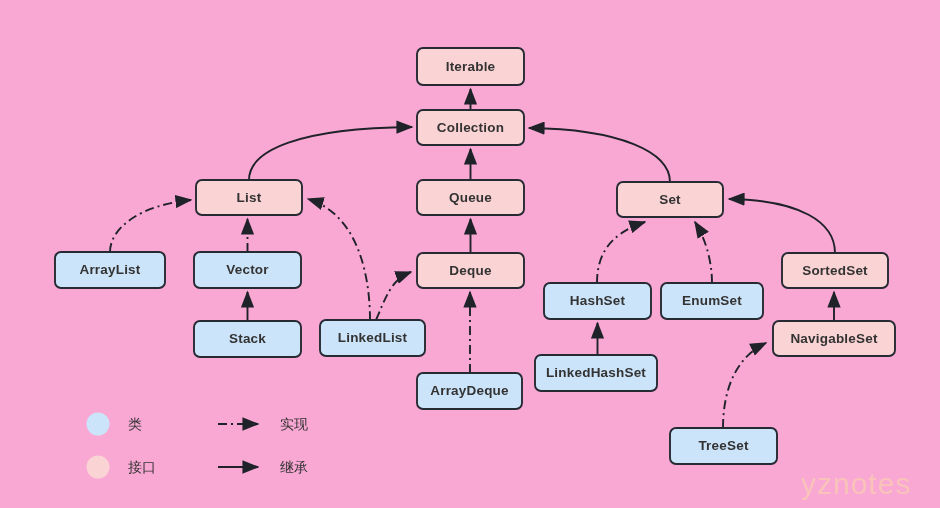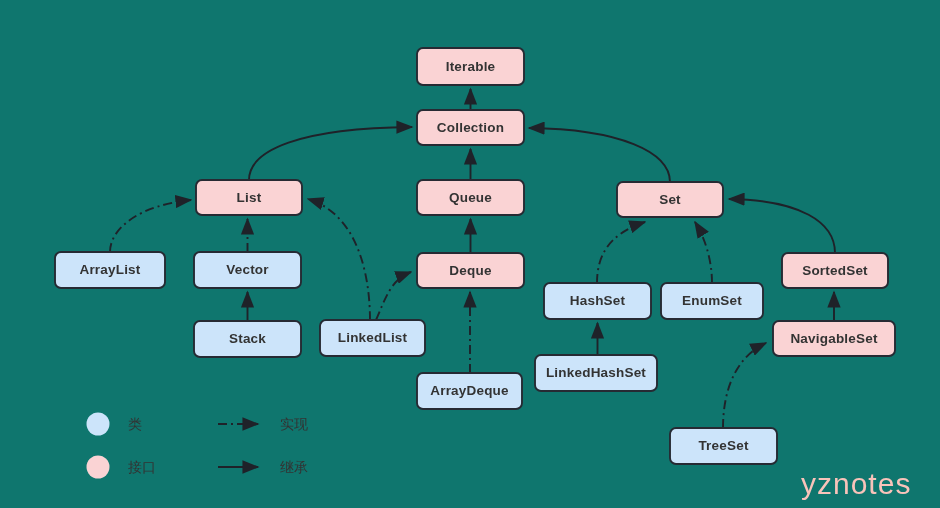--- a/index.html
+++ b/index.html
@@ -11,21 +11,21 @@
     width: 940px;
     height: 508px;
     font-family: "Liberation Sans", "DejaVu Sans", sans-serif;
     overflow: hidden;
     position: relative;
   }
   #diagram-root {
     position: relative;
     width: 940px;
     height: 508px;
-    background: #0f766e;
+    background: #f9a8d4;
   }
   svg#diagram-svg {
     position: absolute;
     left: 0;
     top: 0;
     width: 940px;
     height: 508px;
   }
   .node-label {
     font-family: "Liberation Sans", "DejaVu Sans", sans-serif;

